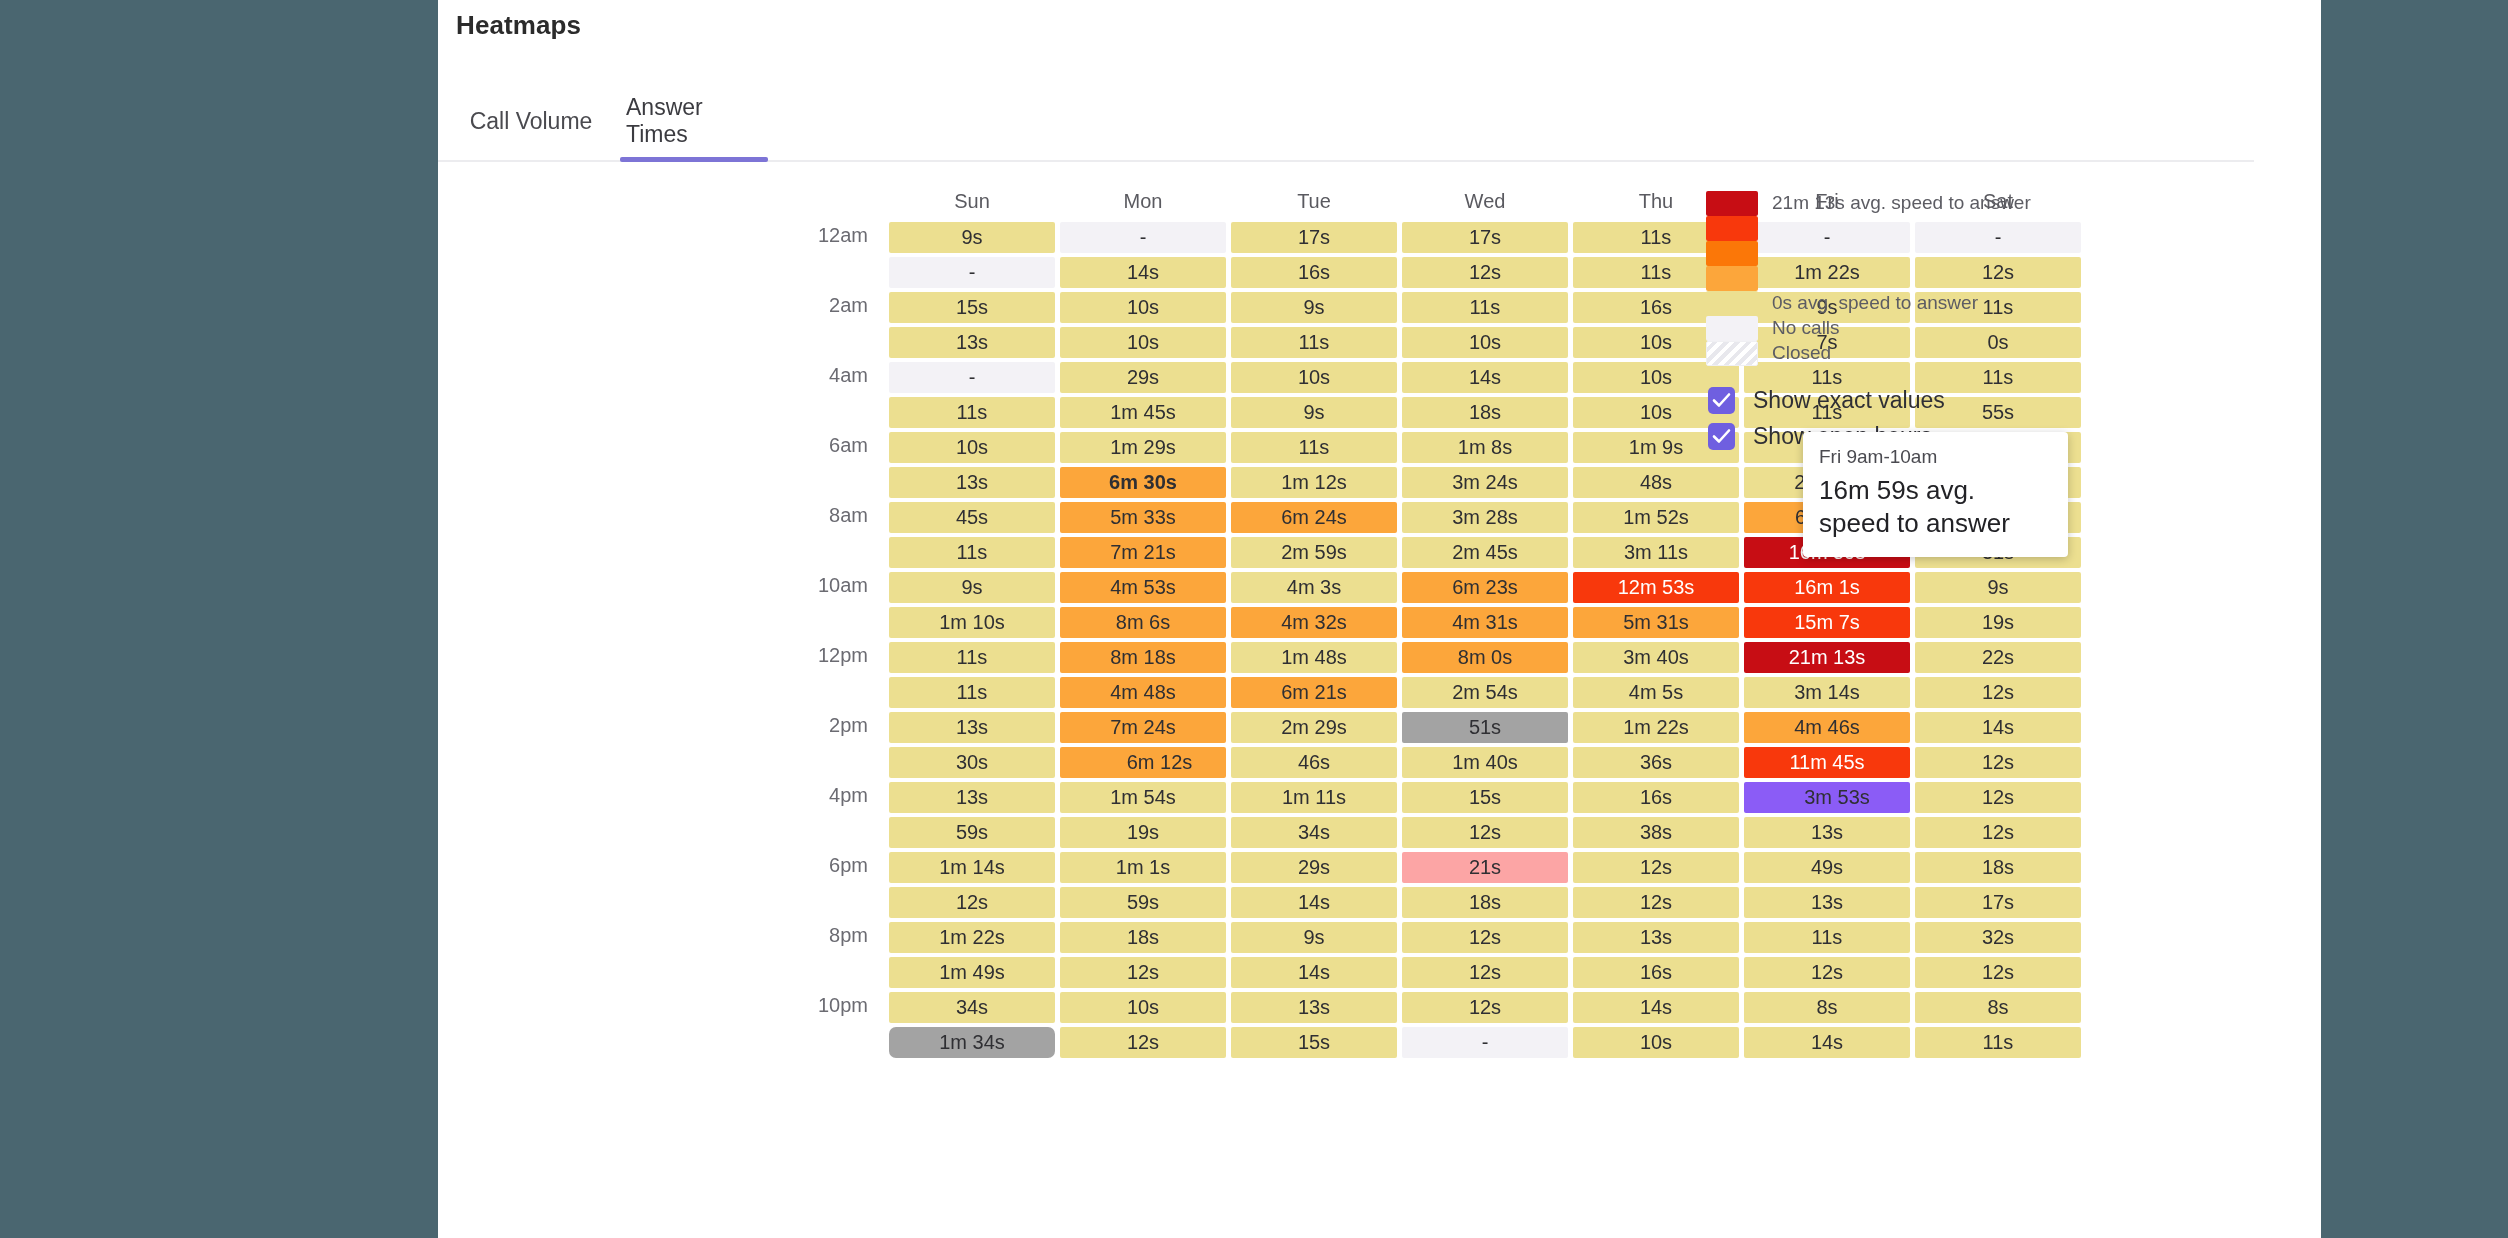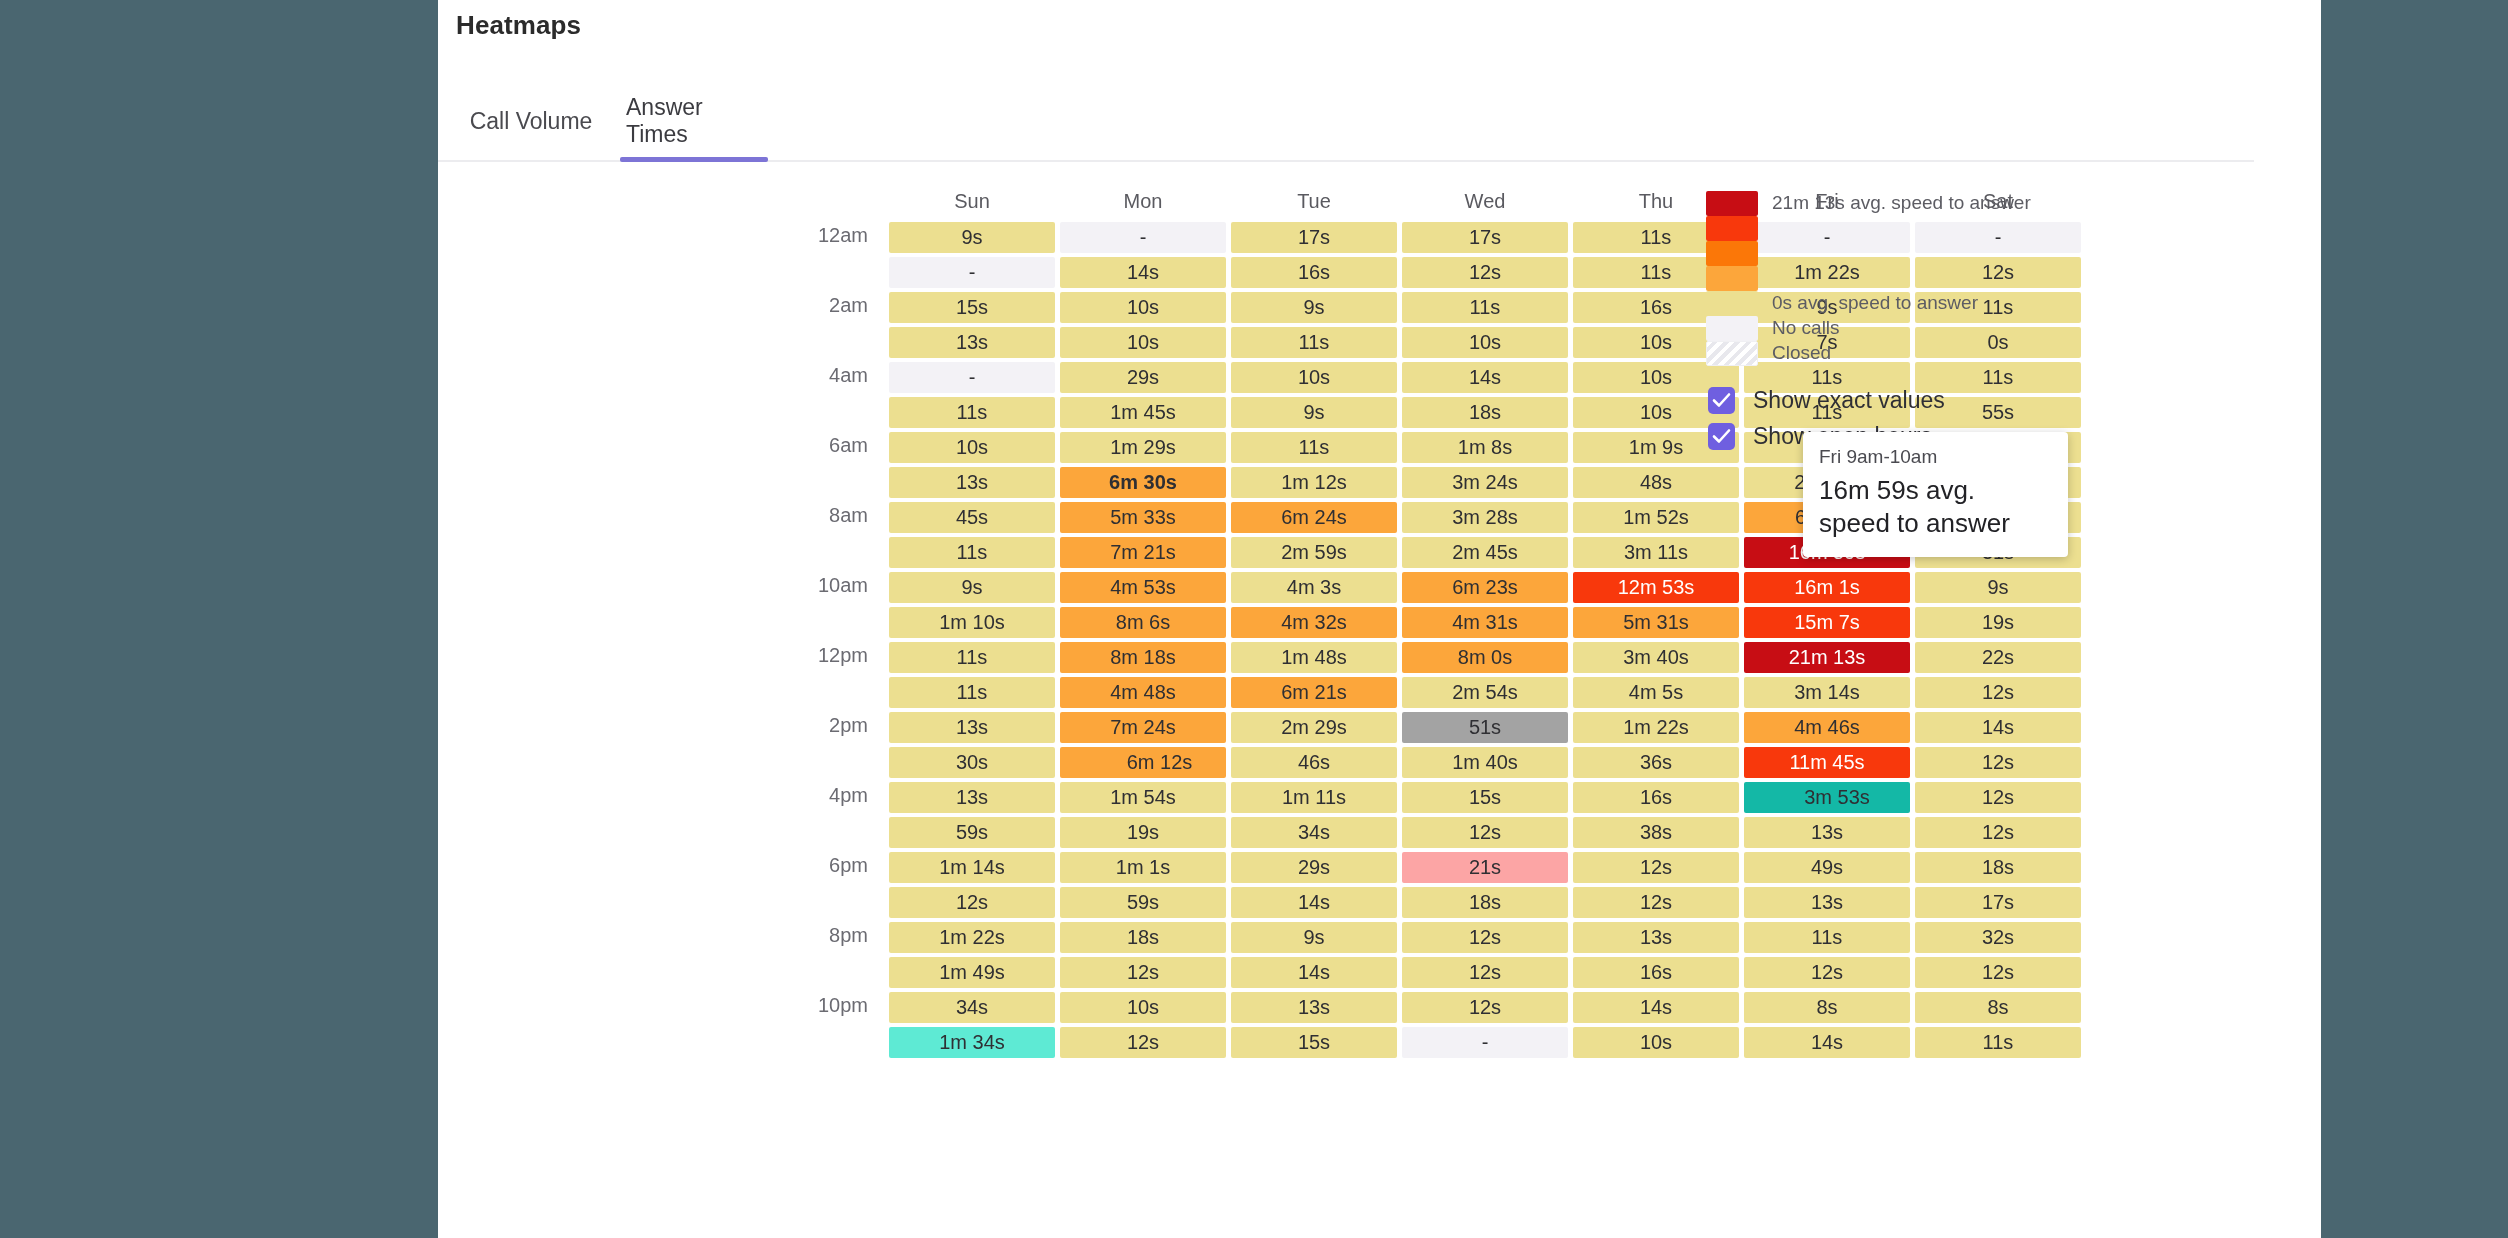--- a/index.html
+++ b/index.html
@@ -385,21 +385,21 @@
               <td class="cell" style="background: rgb(236, 223, 144);">36s</td>
               <td class="cell dark-text" style="background: rgb(248, 56, 12);">11m 45s</td>
               <td class="cell" style="background: rgb(236, 223, 144);">12s</td>
             </tr>
             <tr>
               <td class="cell" style="background: rgb(236, 223, 144);">13s</td>
               <td class="cell" style="background: rgb(236, 223, 144);">1m 54s</td>
               <td class="cell" style="background: rgb(236, 223, 144);">1m 11s</td>
               <td class="cell" style="background: rgb(236, 223, 144);">15s</td>
               <td class="cell" style="background: rgb(236, 223, 144);">16s</td>
-              <td class="cell" style="background: #14b8a6; padding-left: 20px;">3m 53s</td>
+              <td class="cell" style="background: #8b5cf6; padding-left: 20px;">3m 53s</td>
               <td class="cell" style="background: rgb(236, 223, 144);">12s</td>
             </tr>
             <tr>
               <td class="cell" style="background: rgb(236, 223, 144);">59s</td>
               <td class="cell" style="background: rgb(236, 223, 144);">19s</td>
               <td class="cell" style="background: rgb(236, 223, 144);">34s</td>
               <td class="cell" style="background: rgb(236, 223, 144);">12s</td>
               <td class="cell" style="background: rgb(236, 223, 144);">38s</td>
               <td class="cell" style="background: rgb(236, 223, 144);">13s</td>
               <td class="cell" style="background: rgb(236, 223, 144);">12s</td>
@@ -443,21 +443,21 @@
             <tr>
               <td class="cell" style="background: rgb(236, 223, 144);">34s</td>
               <td class="cell" style="background: rgb(236, 223, 144);">10s</td>
               <td class="cell" style="background: rgb(236, 223, 144);">13s</td>
               <td class="cell" style="background: rgb(236, 223, 144);">12s</td>
               <td class="cell" style="background: rgb(236, 223, 144);">14s</td>
               <td class="cell" style="background: rgb(236, 223, 144);">8s</td>
               <td class="cell" style="background: rgb(236, 223, 144);">8s</td>
             </tr>
             <tr>
-              <td class="cell" style="background: #5eead4;">1m 34s</td>
+              <td class="cell" style="background: #a3a3a3; border-radius: 7px;">1m 34s</td>
               <td class="cell" style="background: rgb(236, 223, 144);">12s</td>
               <td class="cell" style="background: rgb(236, 223, 144);">15s</td>
               <td class="cell" style="background: rgb(243, 242, 246);">-</td>
               <td class="cell" style="background: rgb(236, 223, 144);">10s</td>
               <td class="cell" style="background: rgb(236, 223, 144);">14s</td>
               <td class="cell" style="background: rgb(236, 223, 144);">11s</td>
             </tr>
           </tbody>
       </table>
 

